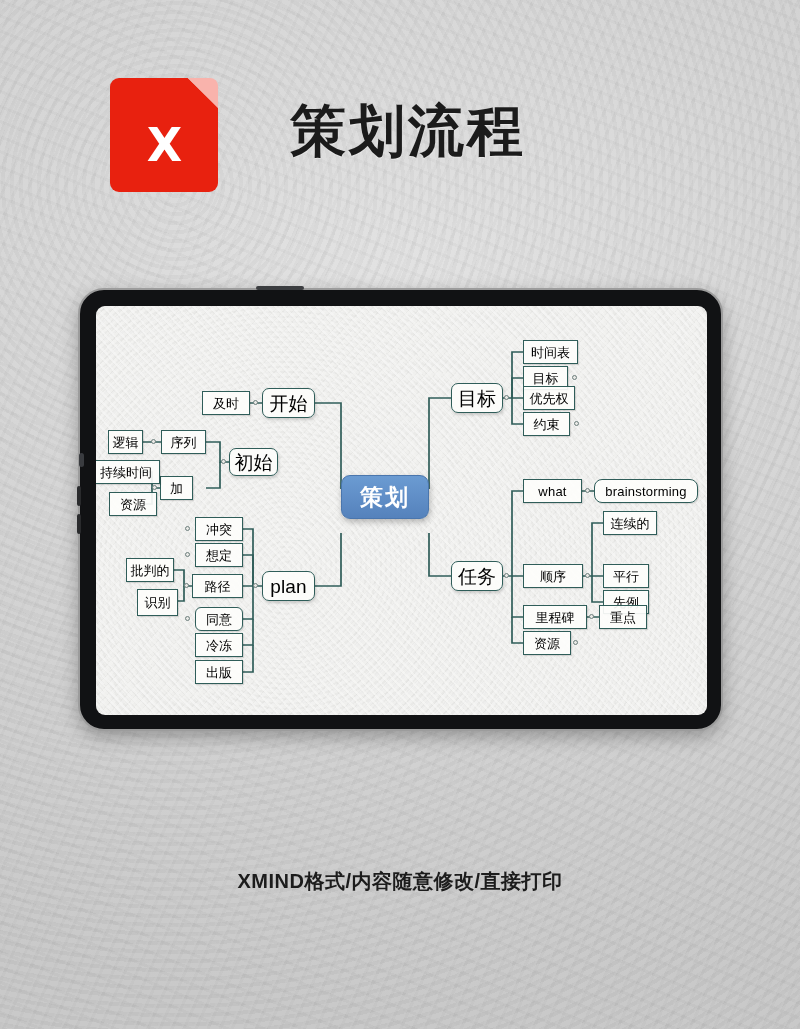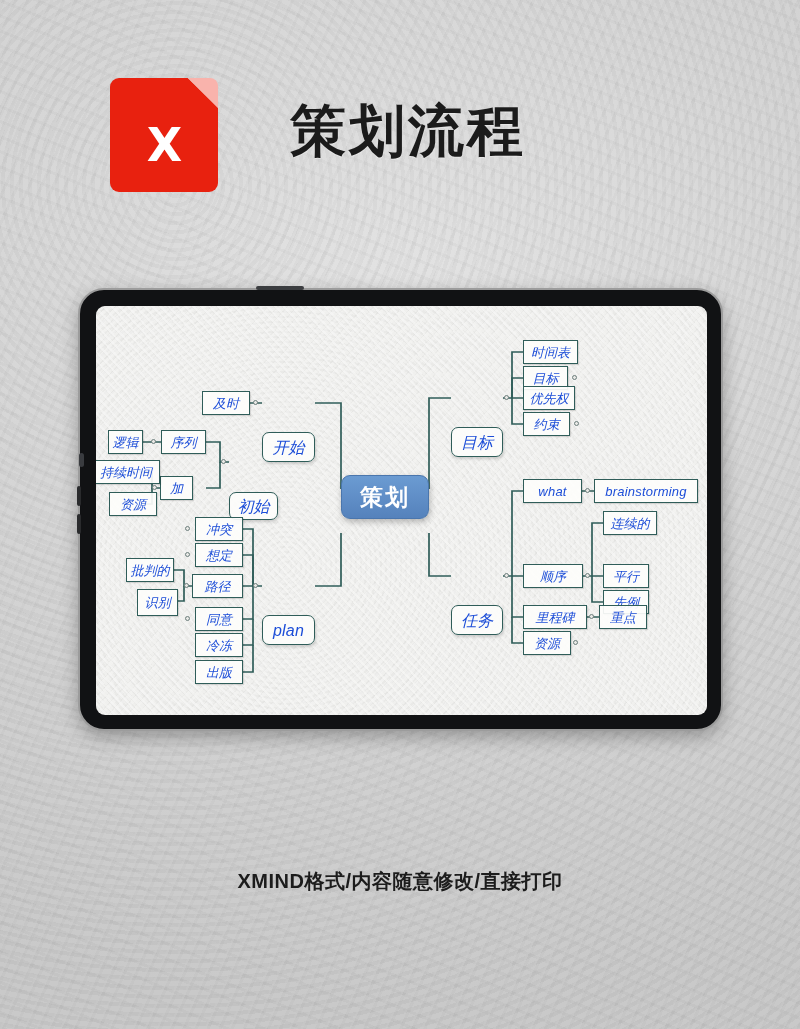--- a/index.html
+++ b/index.html
@@ -140,41 +140,39 @@
     width: 611px; height: 409px;
     z-index: 1;
     pointer-events: none;
   }
 
   .node {
     position: absolute;
     z-index: 3;
     background: rgba(253,253,251,.93);
     border: 1.6px solid #2f5d59;
-    color: #1d4ed8;
+    color: #000000;
     font-size: 13px;
     line-height: 13px;
     display: flex;
     align-items: center;
     justify-content: center;
     white-space: nowrap;
     padding: 0 5px;
     font-family: "Liberation Sans", sans-serif;
     box-shadow: 1px 1px 1px rgba(0,0,0,.12);
-    font-style: italic;
   }
   .node.latin { font-size: 13px; letter-spacing: .2px; text-align: center; }
 
   .node.lvl1 {
     border-radius: 7px;
-    font-size: 16px;
+    font-size: 19px;
     border-width: 1.7px;
     background: rgba(252,252,250,.95);
     box-shadow: 1px 2px 3px rgba(0,0,0,.16);
-    margin-top: 44px;
   }
 
   #node-root {
     position: absolute;
     z-index: 4;
     background: linear-gradient(180deg,#6b9bd2 0%,#5582bc 100%);
     border: 1.5px solid #4a76ad;
     border-radius: 9px;
     color: #ffffff;
     font-size: 23px;
@@ -310,42 +308,42 @@
         <div class="dot" style="left:89px; top:220px;"></div>
 
         <div class="node" style="left:99px; top:237px; width:48px; height:24px;">想定</div>
         <div class="dot" style="left:89px; top:246px;"></div>
 
         <div class="node" style="left:96px; top:268px; width:51px; height:24px;">路径</div>
         <div class="node" style="left:30px; top:252px; width:48px; height:24px;">批判的</div>
         <div class="node" style="left:41px; top:283px; width:41px; height:27px;">识别</div>
         <div class="dot" style="left:88px; top:277px;"></div>
 
-        <div class="node" style="left:99px; top:301px; width:48px; height:24px;">同意</div>
+        <div class="node" style="left:99px; top:301px; width:48px; height:24px;border-radius:6px;">同意</div>
         <div class="dot" style="left:89px; top:310px;"></div>
 
         <div class="node" style="left:99px; top:327px; width:48px; height:24px;">冷冻</div>
         <div class="node" style="left:99px; top:354px; width:48px; height:24px;">出版</div>
 
         <div class="node lvl1" style="left:355px; top:77px; width:52px; height:30px;">目标</div>
         <div class="dot" style="left:408px; top:89px;"></div>
 
         <div class="node" style="left:427px; top:34px; width:55px; height:24px;">时间表</div>
         <div class="node" style="left:427px; top:60px; width:45px; height:24px;">目标</div>
         <div class="dot" style="left:476px; top:69px;"></div>
 
         <div class="node" style="left:427px; top:80px; width:52px; height:24px;">优先权</div>
         <div class="node" style="left:427px; top:106px; width:47px; height:24px;">约束</div>
         <div class="dot" style="left:478px; top:115px;"></div>
 
         <div class="node lvl1" style="left:355px; top:255px; width:52px; height:30px;">任务</div>
         <div class="dot" style="left:408px; top:267px;"></div>
 
         <div class="node latin" style="left:427px; top:173px; width:59px; height:24px;">what</div>
-        <div class="node latin" style="left:498px; top:173px; width:104px; height:24px;">brainstorming</div>
+        <div class="node latin" style="left:498px; top:173px; width:104px; height:24px;border-radius:8px;">brainstorming</div>
         <div class="dot" style="left:489px; top:182px;"></div>
 
         <div class="node" style="left:427px; top:258px; width:60px; height:24px;">顺序</div>
         <div class="dot" style="left:489px; top:267px;"></div>
 
         <div class="node" style="left:507px; top:205px; width:54px; height:24px;">连续的</div>
         <div class="node" style="left:507px; top:258px; width:46px; height:24px;">平行</div>
         <div class="node" style="left:507px; top:284px; width:46px; height:24px;">先例</div>
 
         <div class="node" style="left:427px; top:299px; width:64px; height:24px;">里程碑</div>

